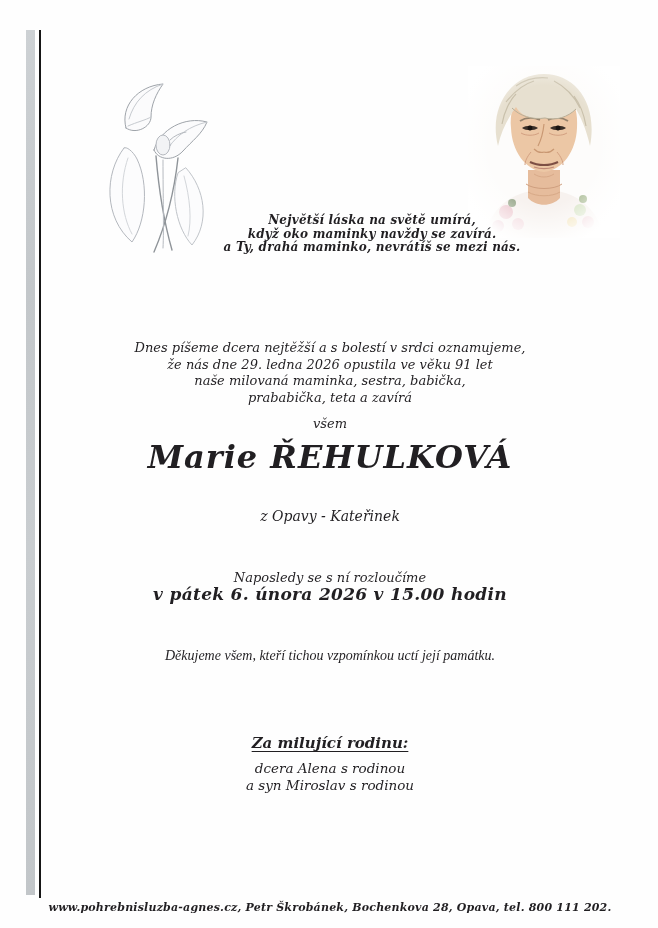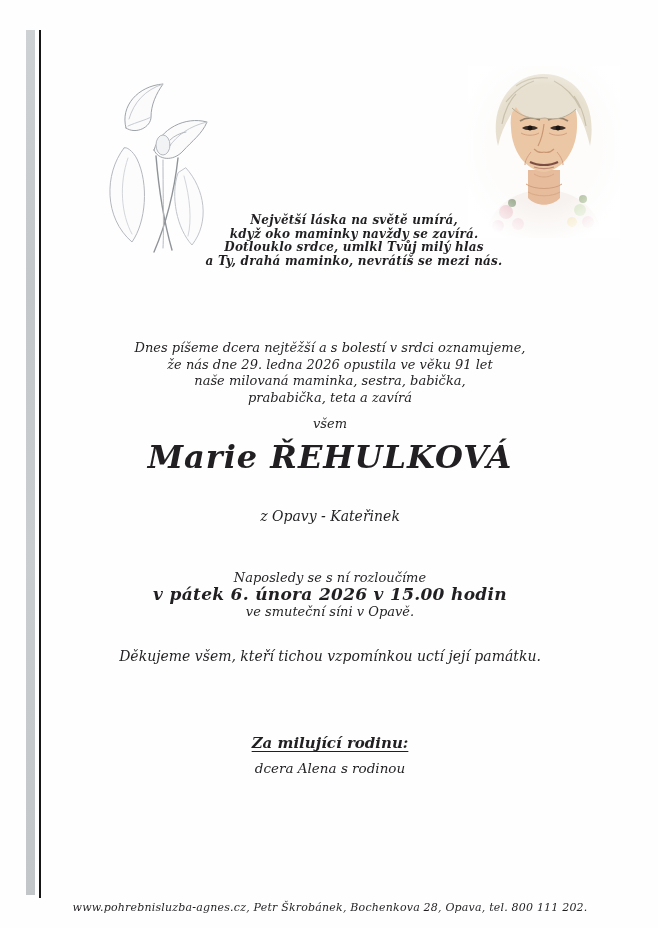--- a/index.html
+++ b/index.html
@@ -17,33 +17,33 @@
     color:var(--ink);
   }
   
   .scan-stripe{position:absolute;left:26px;top:30px;width:9px;height:865px;background:linear-gradient(180deg,#cdd1d4 0%,#c3c7ca 30%,#c9cdd0 60%,#c2c6c9 100%);}
   .scan-line{position:absolute;left:39px;top:30px;width:2px;height:868px;background:var(--edge-line);}
   
   .flower{position:absolute;left:66px;top:72px;width:172px;height:182px;}
   .portrait{position:absolute;left:468px;top:66px;width:152px;height:172px;}
   
   .tblock{position:absolute;left:30px;width:600px;text-align:center;font-style:italic;}
-  .poem{position:absolute;left:154px;width:400px;top:214px;text-align:center;
+  .poem{position:absolute;left:172px;width:400px;top:214px;text-align:center;
         font-weight:bold;font-style:italic;font-size:12px;line-height:13.5px;letter-spacing:.2px;}
   .announce{top:340px;font-size:13px;line-height:16.5px;}
   .title-line{top:416px;font-size:13px;}
   .name-line{top:437px;font-size:32px;font-weight:bold;letter-spacing:1px;line-height:40px;}
   .origin-line{top:508px;font-size:14px;}
   .farewell{top:569px;font-size:13px;line-height:17px;}
   .farewell .strong{font-size:17px;font-weight:bold;letter-spacing:.3px;}
-  .thanks{top:648px;font-size:14px;}
+  .thanks{top:648px;font-size:14px;font-family:Liberation Serif, serif;}
   .family-head{top:734px;font-size:15px;font-weight:bold;}
   .family-head span{text-decoration:underline;text-underline-offset:3px;}
   .members{top:760px;font-size:13.5px;line-height:17px;text-align:center;}
-  .footer{top:901px;font-size:11px;letter-spacing:.2px;}
+  .footer{top:901px;font-size:11px;letter-spacing:.2px;font-weight:bold;}
 </style>
 </head>
 <body>
 
 <div class="page">
 
   <div class="scan-stripe"></div>
   <div class="scan-line"></div>
 
   <div class="flower">
@@ -124,45 +124,44 @@
       <path d="M48,20 C58,13 70,11 80,12 M38,36 C46,26 56,18 66,15 M112,42 C106,30 96,20 86,15 M34,58 C36,46 42,34 48,28 M118,60 C116,48 112,38 106,30" stroke="#c9c0ab" stroke-width="1.2" fill="none"></path>
       <path d="M44,42 C52,50 64,54 77,52 M108,43 C100,51 88,55 77,52" stroke="#b9af98" stroke-width="1" fill="none"></path>
 
       <rect width="152" height="172" fill="url(#fade)"></rect>
     </svg>
   </div>
 
   <div class="poem">
     <div>Největší láska na světě umírá,</div>
     <div>když oko maminky navždy se zavírá.</div>
-    <div>Dotlouklo srdce, umlkl Tvůj milý hlas</div>
     <div>a Ty, drahá maminko, nevrátíš se mezi nás.</div>
   </div>
 
   <div class="tblock announce">
     <div>Dnes píšeme dcera nejtěžší a s bolestí v srdci oznamujeme,</div>
     <div>že nás dne 29. ledna 2026 opustila ve věku 91 let</div>
     <div>naše milovaná maminka, sestra, babička,</div>
     <div>prababička, teta a zavírá</div>
   </div>
 
   <div class="tblock title-line">všem</div>
   <div class="tblock name-line">Marie ŘEHULKOVÁ</div>
   <div class="tblock origin-line">z Opavy - Kateřinek</div>
 
   <div class="tblock farewell">
     <div>Naposledy se s ní rozloučíme</div>
     <div class="strong">v pátek 6. února 2026 v 15.00 hodin</div>
-    <div>ve smuteční síni v Opavě.</div>
   </div>
 
   <div class="tblock thanks">Děkujeme všem, kteří tichou vzpomínkou uctí její památku.</div>
 
   <div class="tblock family-head">
     <span>Za milující rodinu:</span>
   </div>
   <div class="tblock members">
     <div>dcera Alena s rodinou</div>
+    <div>a syn Miroslav s rodinou</div>
   </div>
 
   <div class="tblock footer">www.pohrebnisluzba-agnes.cz, Petr Škrobánek, Bochenkova 28, Opava, tel. 800 111 202.</div>
 
 </div>
 
 </body></html>

